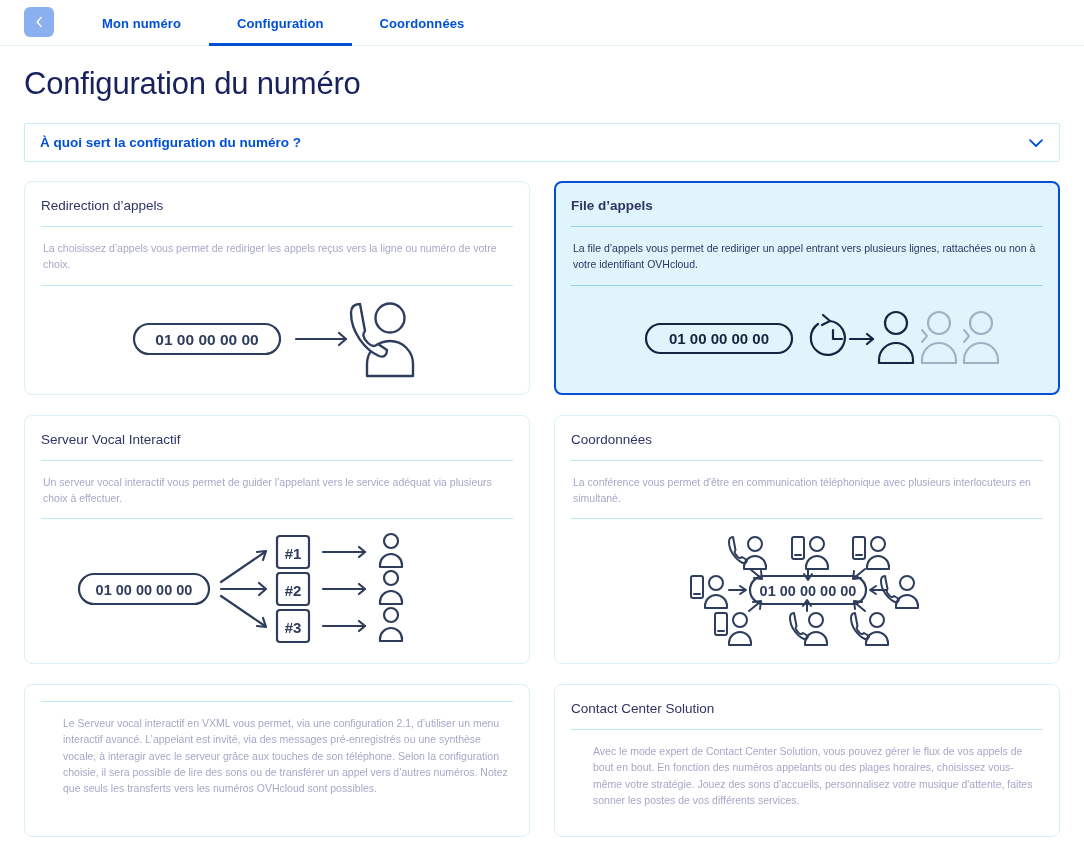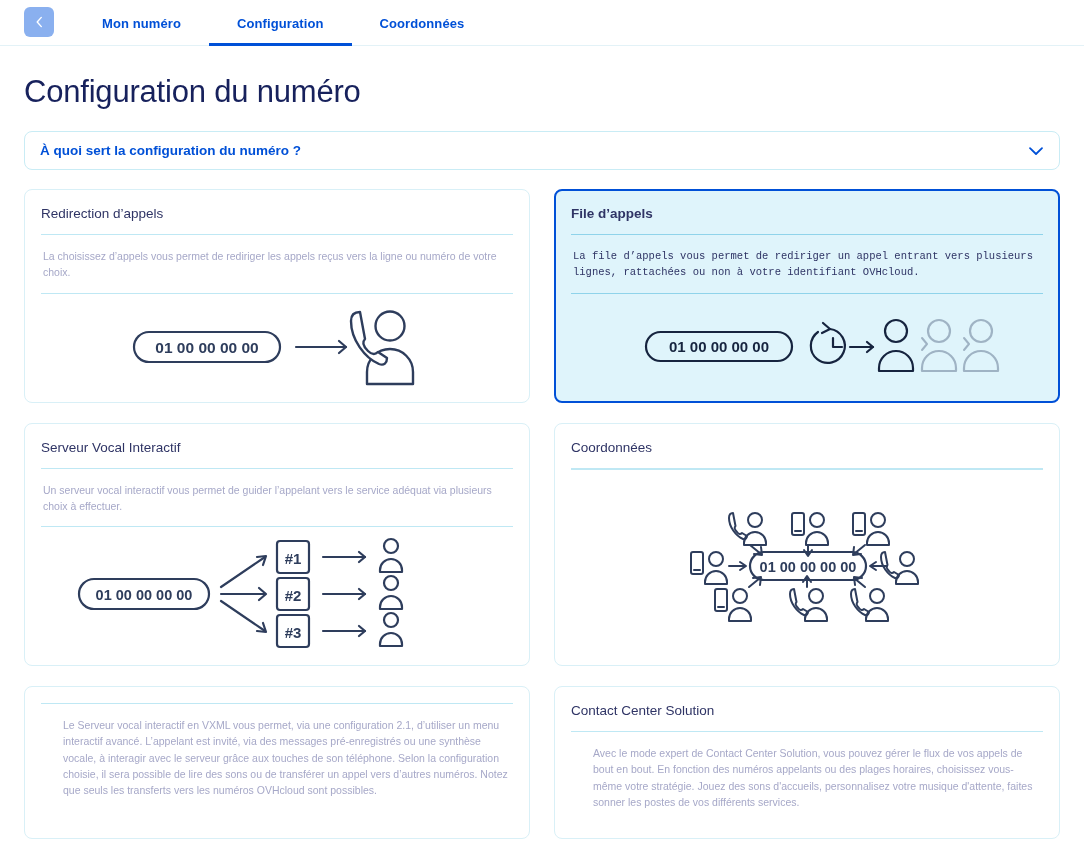--- a/index.html
+++ b/index.html
@@ -55,33 +55,33 @@
     content: "";
     position: absolute;
     left: 0; right: 0; bottom: 0;
     height: 3px;
     background: #0050d7;
     z-index: 2;
   }
 
   
   .page-title {
-    margin: 28px 0 0 24px;
+    margin: 20px 0 0 24px;
     font-size: 31px;
     font-weight: normal;
     color: #17215c;
     letter-spacing: -.2px;
   }
 
   
   .accordion {
     margin: 21px 24px 0 24px;
     height: 39px;
     border: 1px solid #c9ecf5;
-    border-radius: 8px;
+    border-radius: 2px;
     display: flex;
     align-items: center;
     justify-content: space-between;
     padding: 0 16px 0 15px;
     cursor: pointer;
     background: #fff;
   }
   .accordion-title {
     font-size: 13.5px;
     font-weight: bold;
@@ -120,21 +120,21 @@
   .card.selected .card-title { font-weight: bold; color: #2f3465; }
   .rule { height: 1px; background: #bfe8f4; width: 100%; }
   .card.selected .rule { background: #8fd3ea; }
   .card-desc {
     font-size: 10.5px;
     line-height: 1.55;
     color: #a6a8c8;
     padding: 13px 2px 12px 2px;
     min-height: 38px;
   }
-  .card.selected .card-desc { color: #2f3465; font-family: Liberation Mono, monospace; }
+  .card.selected .card-desc { color: #2f3465; }
   .card-art {
     flex: 1 1 auto;
     display: flex;
     align-items: center;
     justify-content: center;
     padding-top: 12px;
     min-height: 0;
   }
   .card.long .card-desc { min-height: 0; padding-bottom: 0; margin-left: 20px; }
   .card.long { padding-bottom: 28px; }
@@ -263,20 +263,21 @@
         <path d="M282 87 L288 92 L282 97" stroke="#2e3d5c" stroke-width="2.2" stroke-linecap="round" stroke-linejoin="round"></path>
         <circle cx="314" cy="81" r="7" stroke="#2e3d5c" stroke-width="2.2"></circle>
         <path d="M303 105 A11 11 0 0 1 325 105 L325 107 L303 107 Z" stroke="#2e3d5c" stroke-width="2.2" stroke-linejoin="round"></path>
       </svg>
     </div>
   </div>
 
   <div class="card">
     <div class="card-title">Coordonnées</div>
     <div class="rule"></div>
+    <div class="card-desc">La conférence vous permet d'être en communication téléphonique avec plusieurs interlocuteurs en simultané.</div>
     <div class="rule"></div>
     <div class="card-art">
       <svg width="240" height="118" viewBox="0 0 240 118" fill="none" aria-hidden="true">
         <g stroke="#2e3d5c" stroke-width="2" stroke-linejoin="round" stroke-linecap="round">
 
           <rect x="63" y="45" width="116" height="28" rx="14" stroke-width="2.2"></rect>
 
           <g transform="translate(44,6)">
             <path d="M2 0 C-1 0 -2 2 -2 5 C-2 14 5 23 12 26 C14 27 16 25 16 23 L11 20 C9.5 21.5 8 21.5 6 19 C3.5 16.5 3 14.5 4.5 13 L2 0 Z"></path>
             <circle cx="24" cy="7" r="7"></circle>

